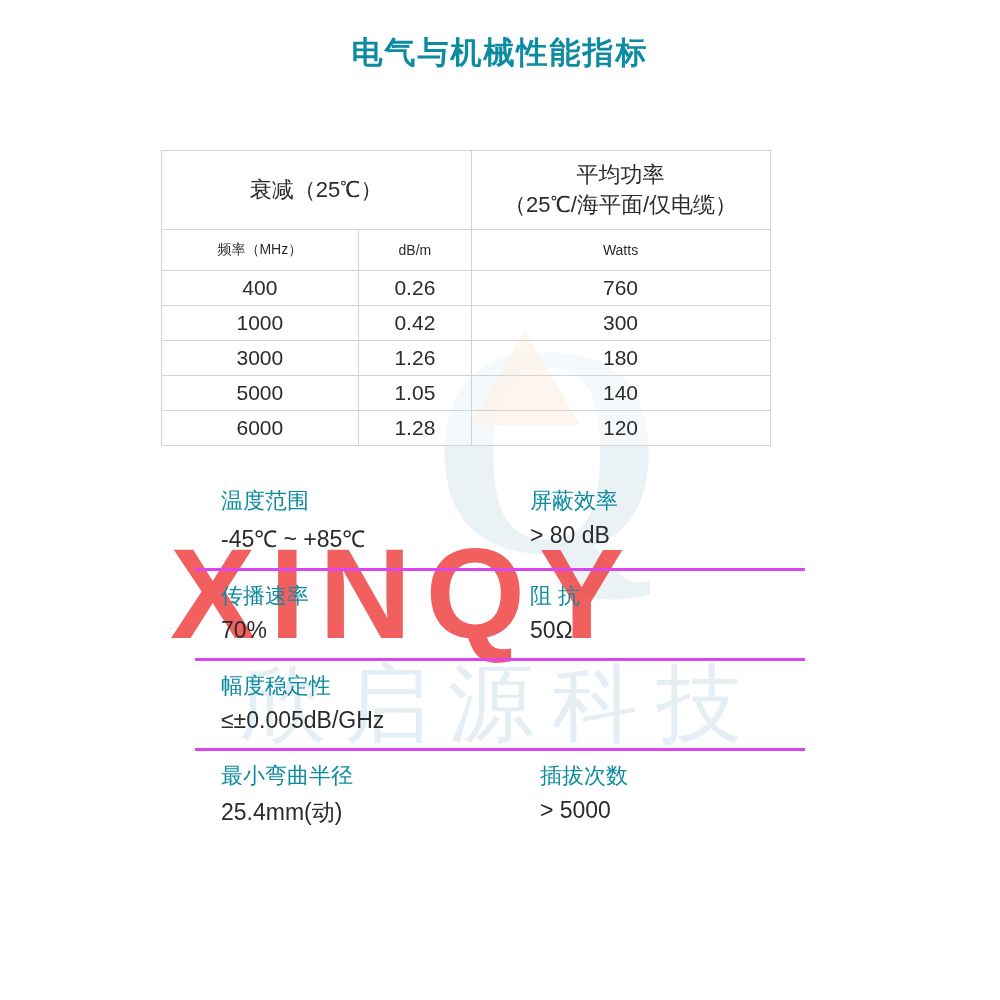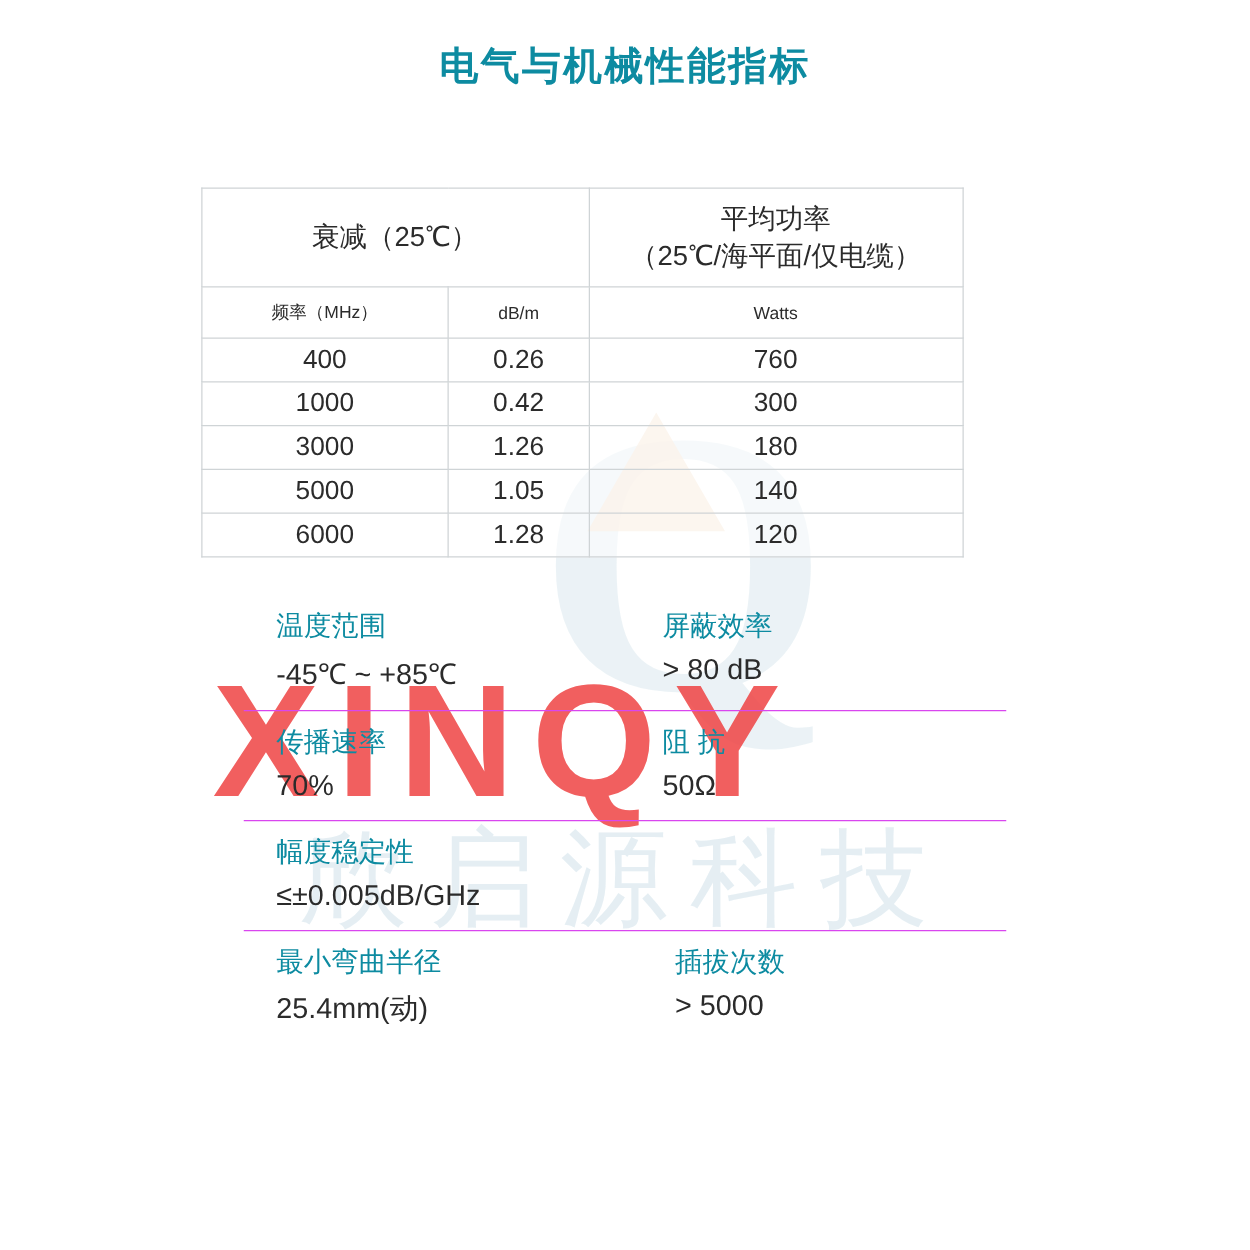--- a/index.html
+++ b/index.html
@@ -123,21 +123,21 @@
   .col-db   { width: 112px; }
   .col-w    { width: 300px; }
 
   
   .params {
     width: 610px;
     margin: 30px auto 0 auto;
   }
   .prow {
     display: flex;
-    border-bottom: 1px solid #d946ef;
+    border-bottom: 3px solid #d946ef;
     padding: 10px 0 14px 0;
   }
   .prow.last { border-bottom: none; gap: 20px; }
   .pcell {
     width: 50%;
     box-sizing: border-box;
     padding-left: 26px;
   }
   .pcell.right { padding-left: 30px; }
   .plabel {

